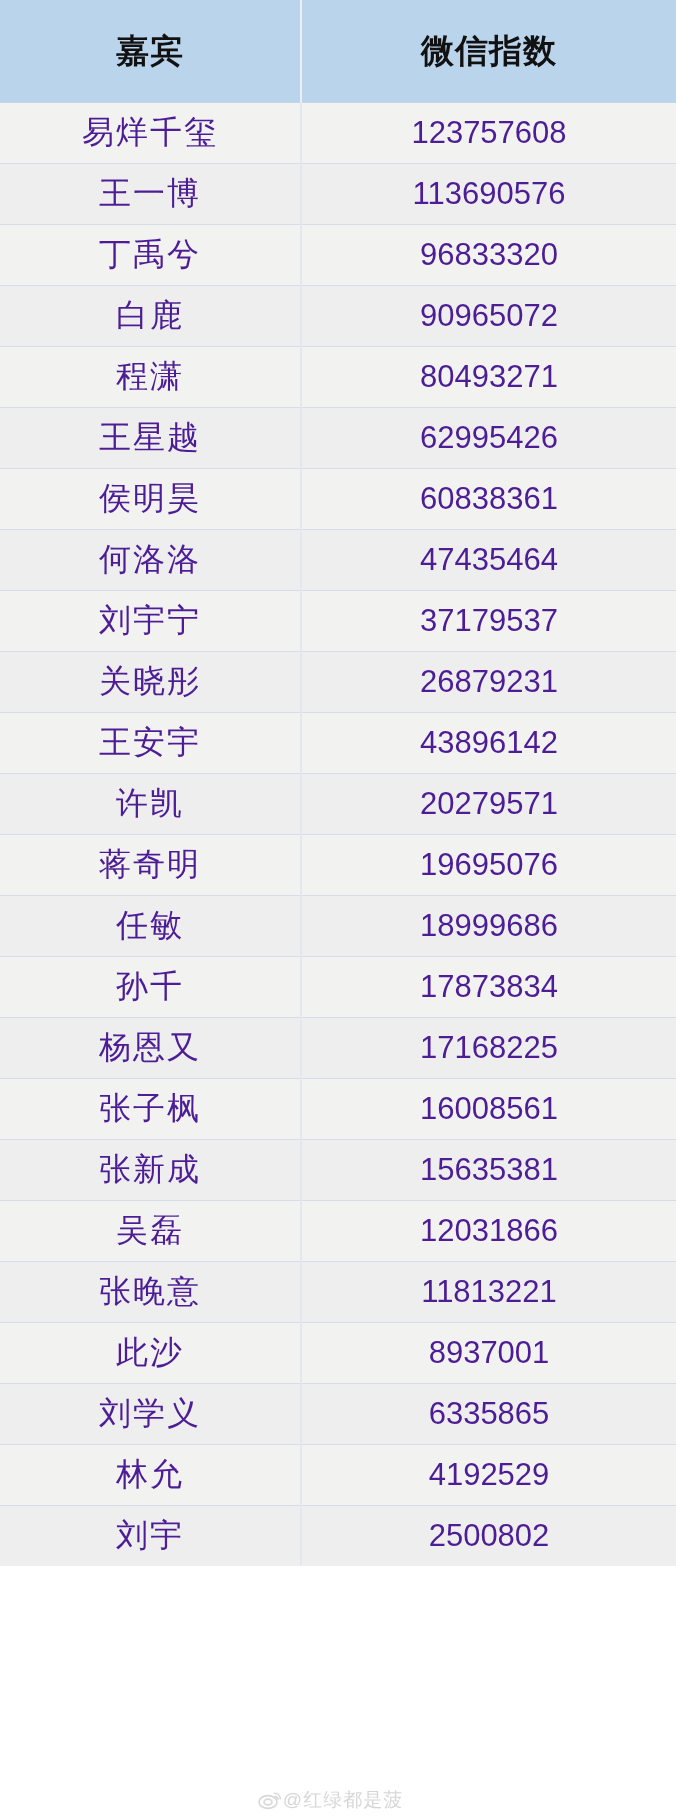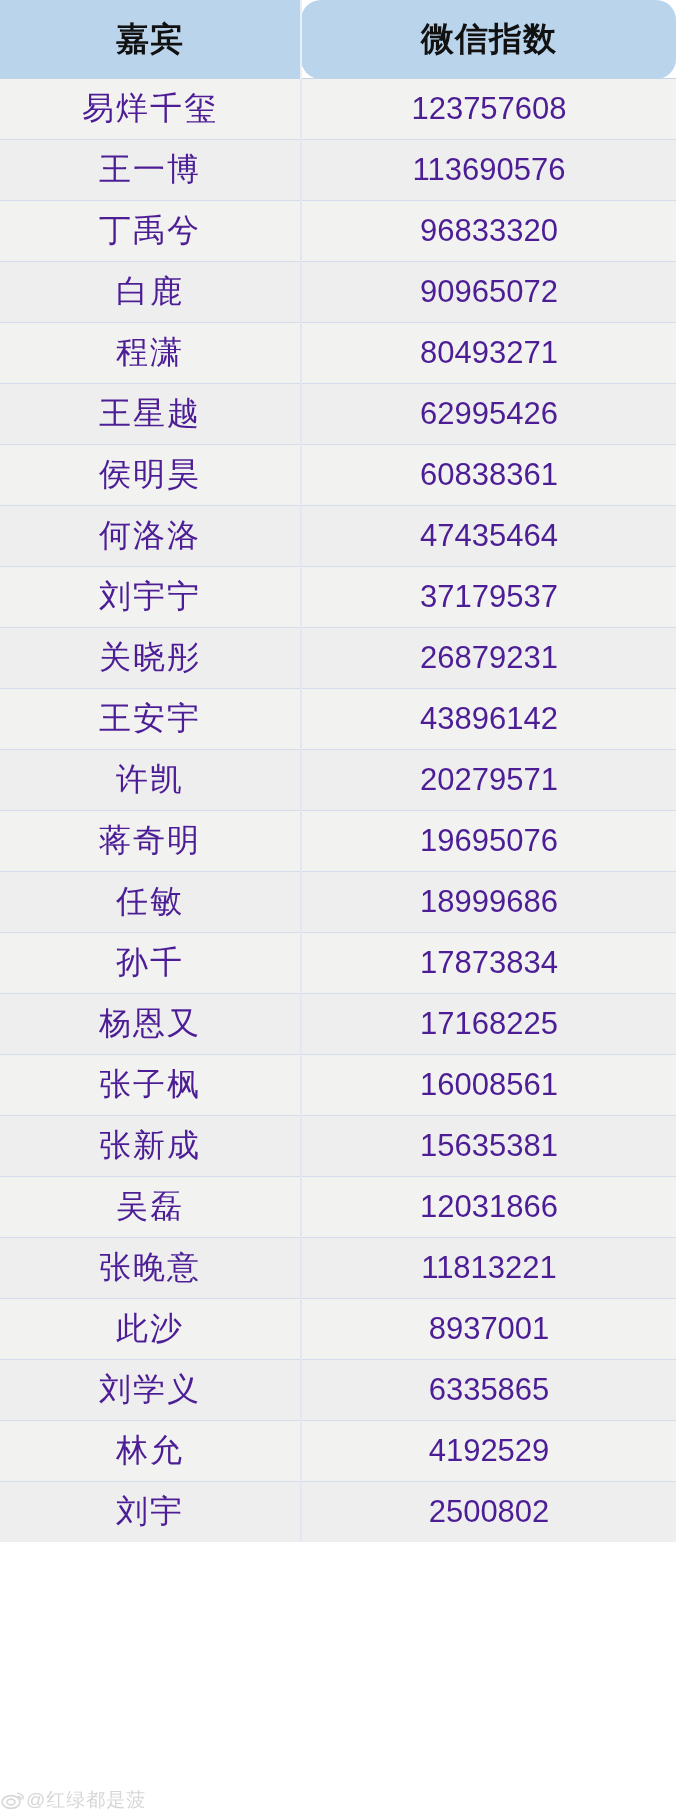--- a/index.html
+++ b/index.html
@@ -25,28 +25,28 @@
   #ranking-table col.col-guest { width: 301px; }
   #ranking-table col.col-index { width: 375px; }
 
   thead th {
     background: #bad4ec;
     color: #111111;
     font-weight: bold;
     font-size: 33px;
     height: 70px;
     line-height: 70px;
-    padding: 4px;
+    padding: 16px;
     text-align: center;
     vertical-align: middle;
     border-right: 2px solid #e8f1fa;
     border-bottom: 1px solid #c3d4e6;
     letter-spacing: 1px;
   }
-  thead th:last-child { border-right: none; border-radius: 20px; }
+  thead th:last-child { border-right: none; }
 
   tbody td {
     background: #f1f1f0;
     height: 60px;
     padding: 0;
     text-align: center;
     vertical-align: middle;
     color: #4c1d95;
     border-bottom: 1px solid #d7dced;
     border-right: 2px solid #e2e7f2;
@@ -70,21 +70,21 @@
   tbody tr:nth-child(even) td { background: #eeeeee; }
   tbody tr:nth-child(odd)  td { background: #f2f2f1; }
 
   #watermark {
     position: absolute;
     left: 0;
     right: 16px;
     bottom: 6px;
     display: flex;
     align-items: center;
-    justify-content: flex-start;
+    justify-content: center;
     pointer-events: none;
     opacity: 0.55;
   }
   #watermark .wm-logo {
     display: inline-block;
     width: 26px;
     height: 20px;
     color: #b9b9b9;
   }
   #watermark .wm-text {

